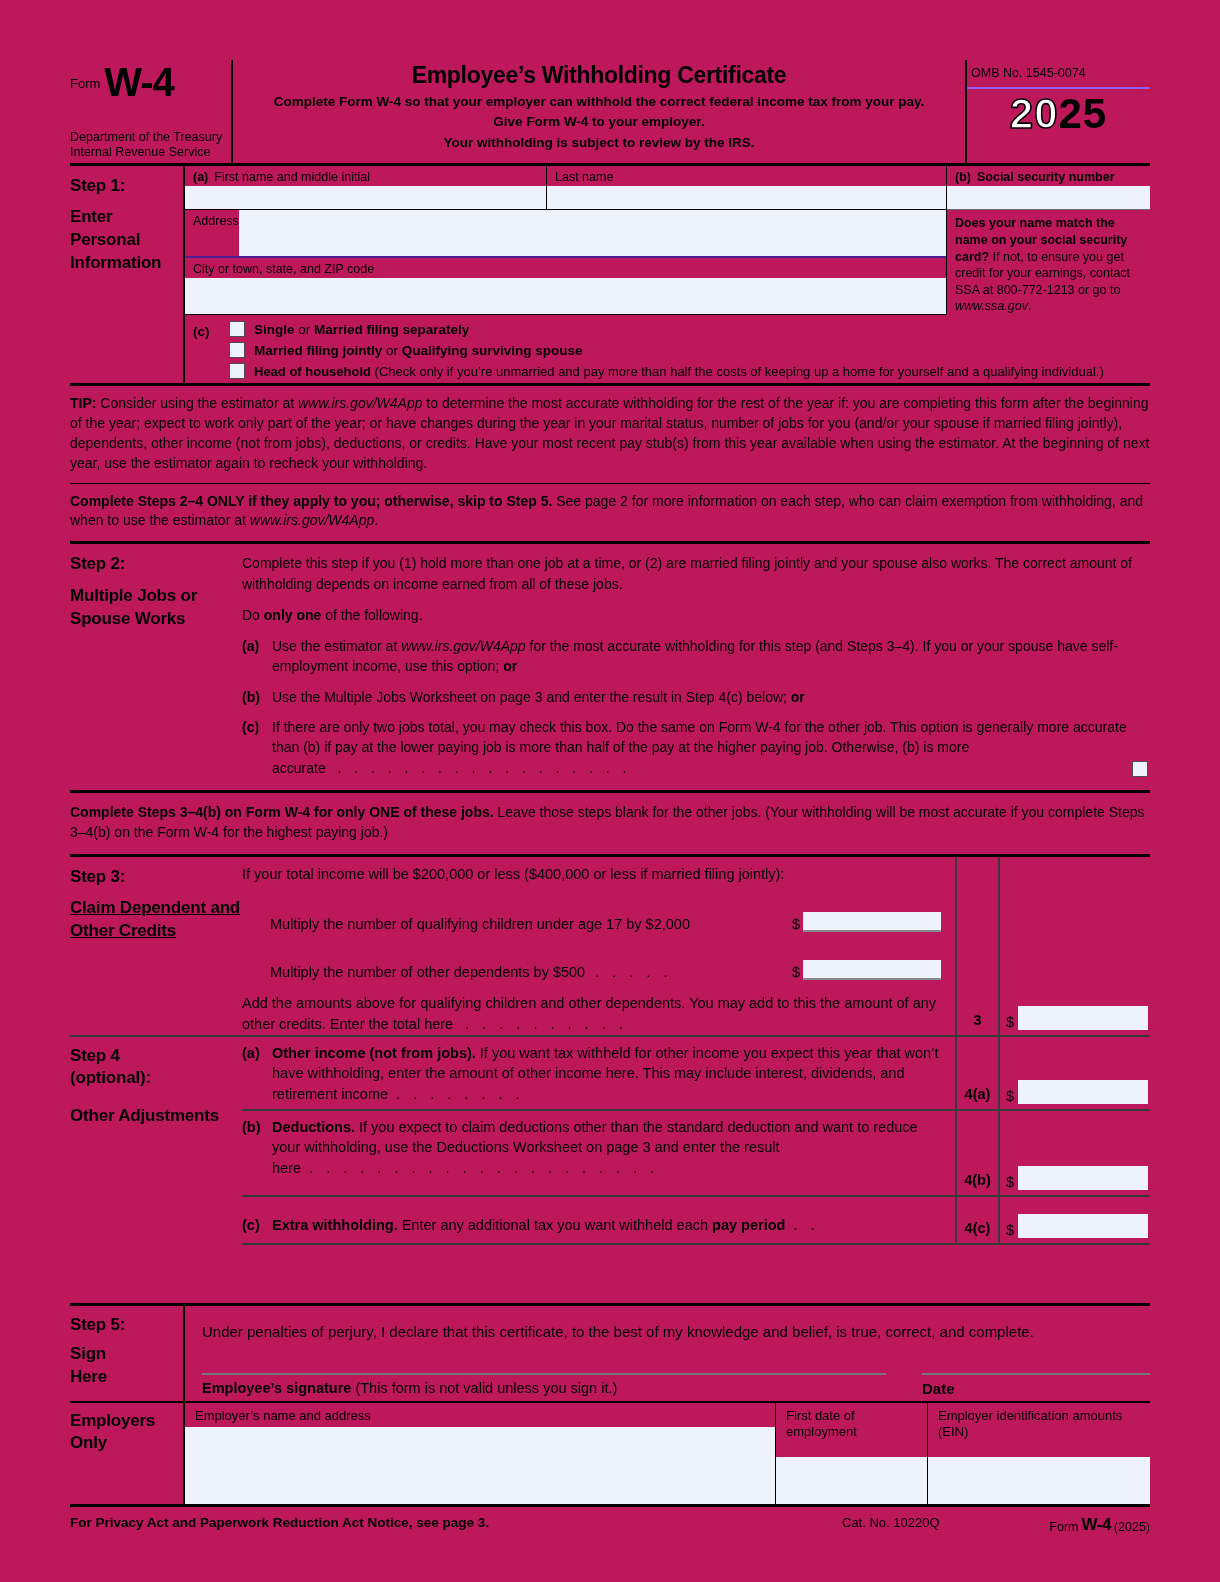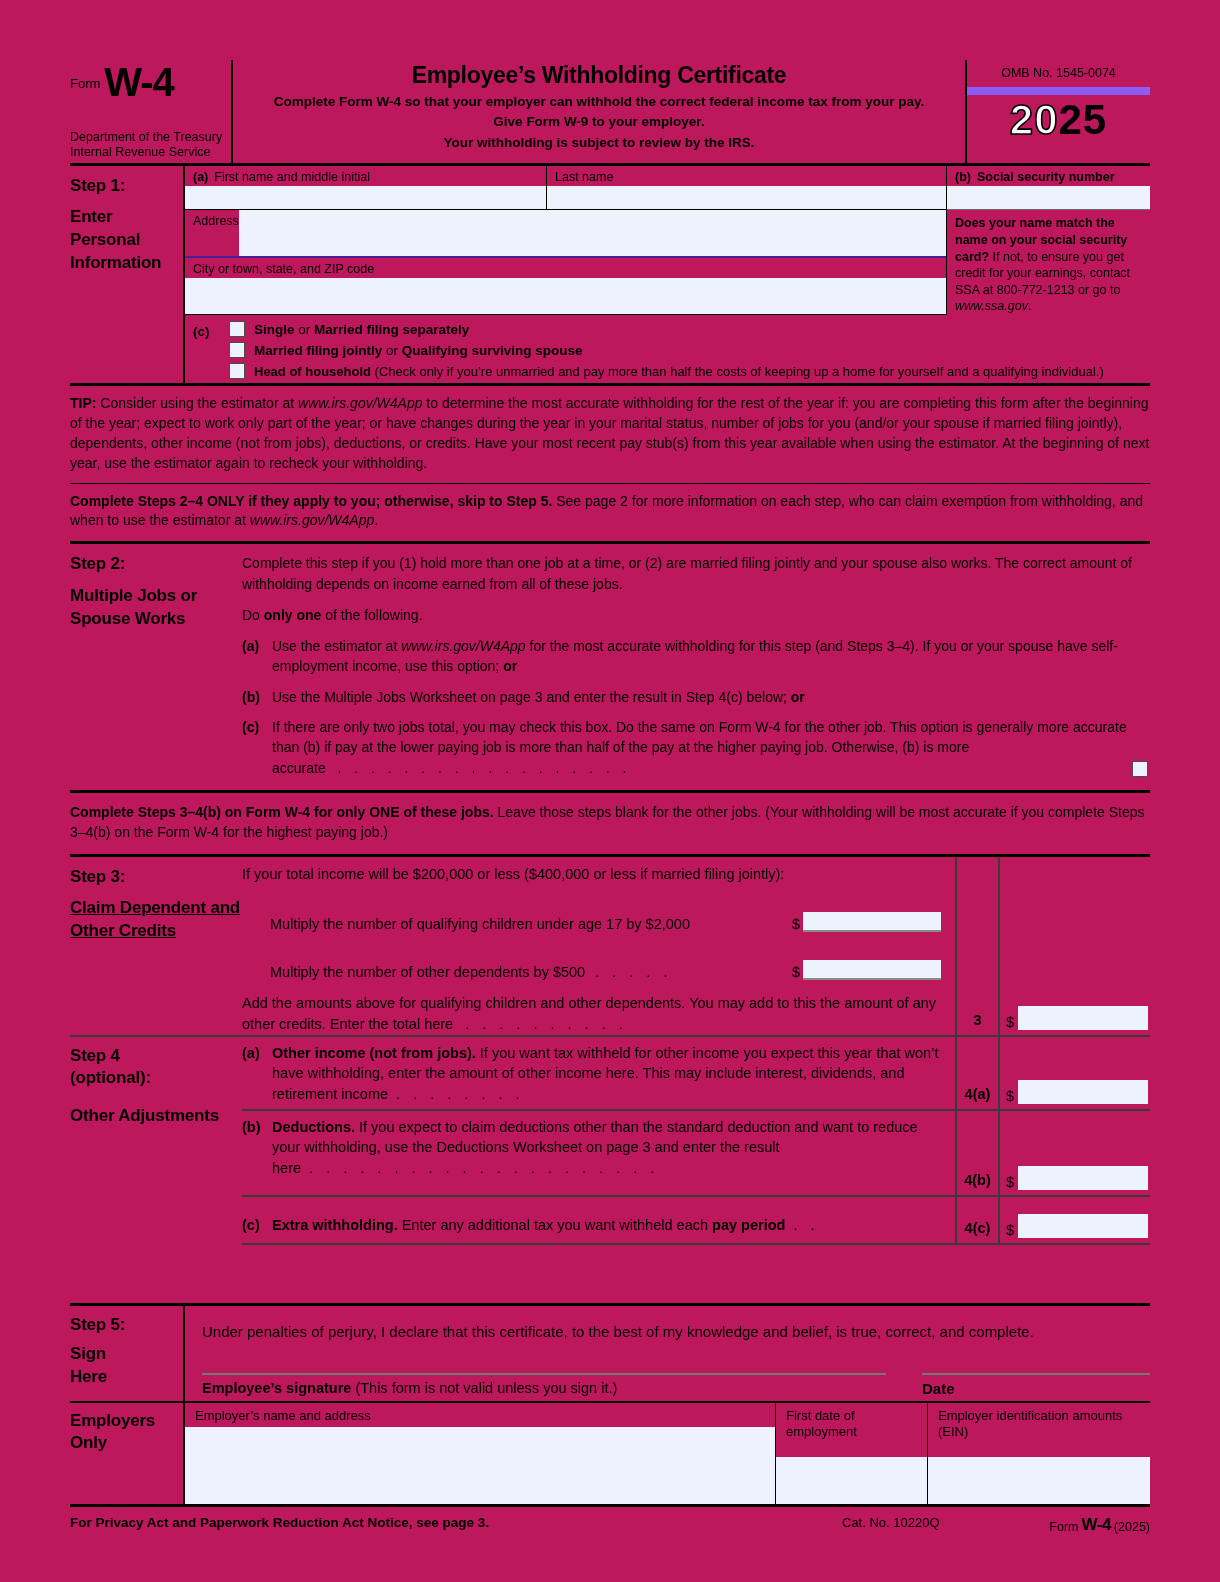--- a/index.html
+++ b/index.html
@@ -19,21 +19,21 @@
   .hdr { display:flex; border-bottom:3px solid #000; height:106px; }
   .hdr-left { width:163px; border-right:2px solid #000; padding:4px 6px 2px 0; display:flex; flex-direction:column; }
   .form-id { display:flex; align-items:flex-end; gap:4px; }
   .form-word { font-size:13px; padding-bottom:9px; }
   .form-number { font-size:40px; font-weight:800; line-height:0.9; letter-spacing:-1px; }
   .dept { margin-top:auto; font-size:12.5px; line-height:1.25; }
   .hdr-center { flex:1; border-right:2px solid #000; text-align:center; padding:2px 8px 0; }
   .hdr-title { font-size:23px; font-weight:800; letter-spacing:-0.3px; margin-bottom:3px; }
   .hdr-sub { font-size:13.5px; font-weight:700; line-height:1.5; }
   .hdr-right { width:183px; display:flex; flex-direction:column; }
-  .omb { font-size:12.5px; text-align:center; padding:6px 4px 7px; border-bottom:8px solid #8b5cf6; }
+  .omb { font-size:12.5px; text-align:left; padding:6px 4px 7px; border-bottom:2px solid #8b5cf6; }
   .year { text-align:center; font-size:42px; font-weight:800; line-height:1.2; letter-spacing:1px; }
   .yr-outline { color:#fff; -webkit-text-stroke:1.6px #000; font-weight:700; }
   .yr-solid { color:#000; }
 
   
   .field { background:#eef3fb; }
   .checkbox { width:16px; height:16px; border:1.5px solid #4d4d4d; background:#eef3fb; flex:none; }
   .step-head { font-size:17px; font-weight:700; line-height:1.35; letter-spacing:-0.2px; }
   .dots { white-space:nowrap; word-spacing:9px; overflow:hidden; }
 
@@ -154,21 +154,21 @@
         <span class="form-number">W-4</span>
       </div>
       <div class="dept">
         <div>Department of the Treasury</div>
         <div>Internal Revenue Service</div>
       </div>
     </div>
     <div class="hdr-center">
       <div class="hdr-title">Employee’s Withholding Certificate</div>
       <div class="hdr-sub">Complete Form W-4 so that your employer can withhold the correct federal income tax from your pay.</div>
-      <div class="hdr-sub">Give Form W-9 to your employer.</div>
+      <div class="hdr-sub">Give Form W-4 to your employer.</div>
       <div class="hdr-sub">Your withholding is subject to review by the IRS.</div>
     </div>
     <div class="hdr-right">
       <div class="omb">OMB No. 1545-0074</div>
       <div class="year">
         <span class="yr-outline">20</span><span class="yr-solid">25</span>
       </div>
     </div>
   </div>
 

